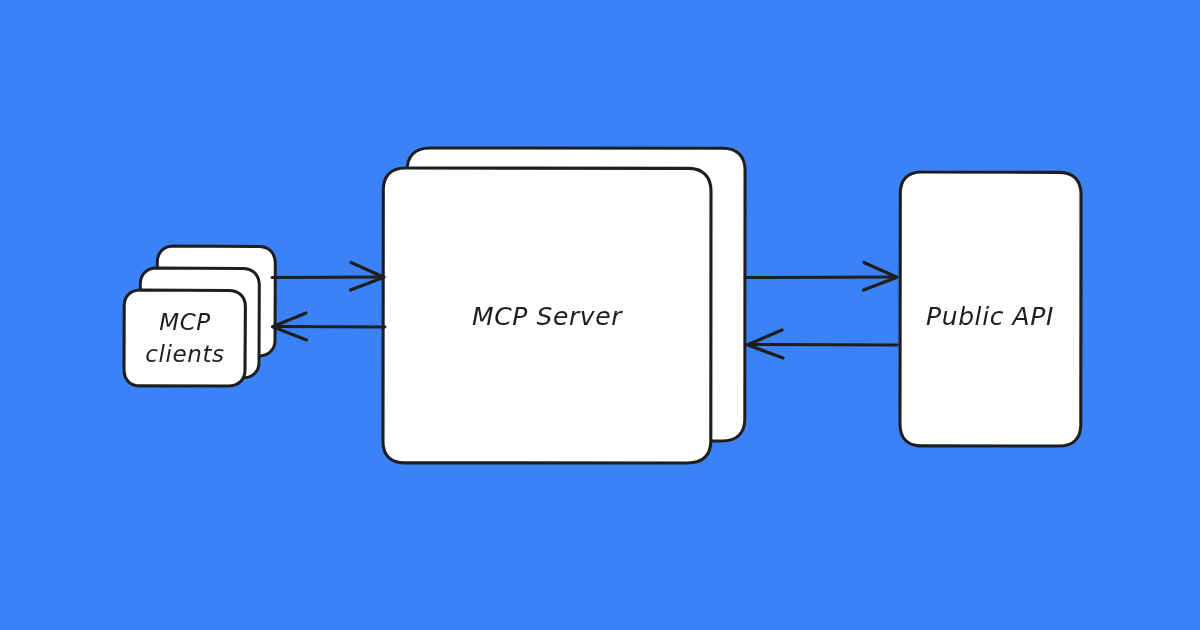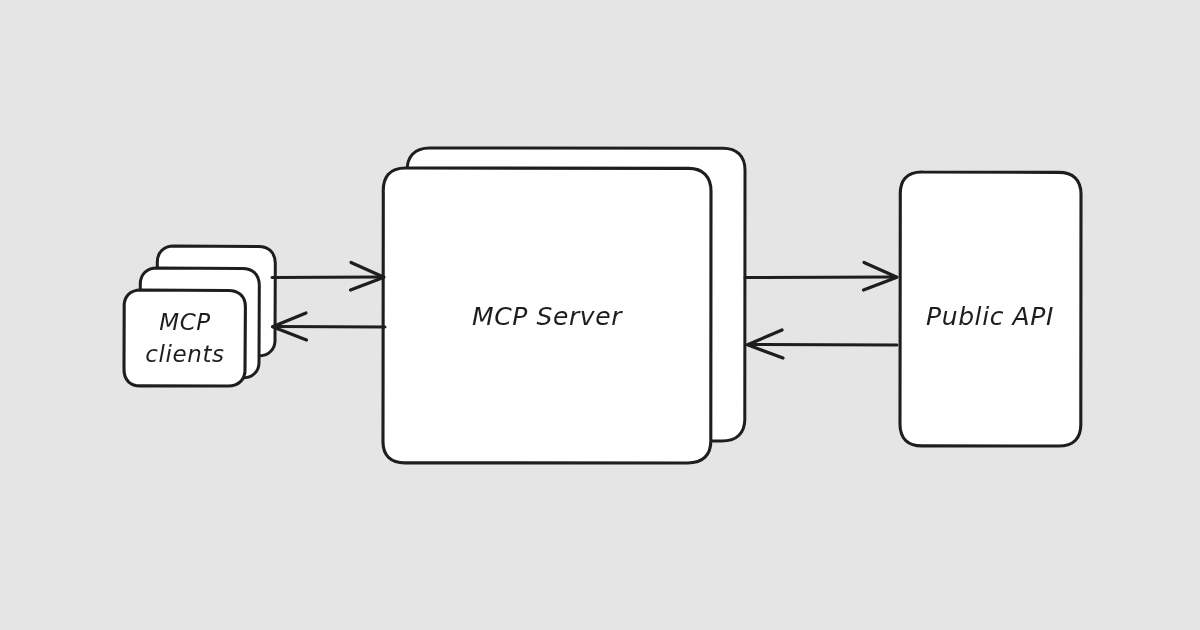--- a/index.html
+++ b/index.html
@@ -11,21 +11,21 @@
   body {
     width: 1200px;
     height: 630px;
     overflow: hidden;
     font-family: "DejaVu Sans", sans-serif;
   }
   #diagram-canvas {
     position: relative;
     width: 1200px;
     height: 630px;
-    background: #e5e5e5;
+    background: #3b82f6;
   }
   #diagram-svg {
     position: absolute;
     top: 0;
     left: 0;
     width: 1200px;
     height: 630px;
   }
   .node-shape {
     fill: #ffffff;

